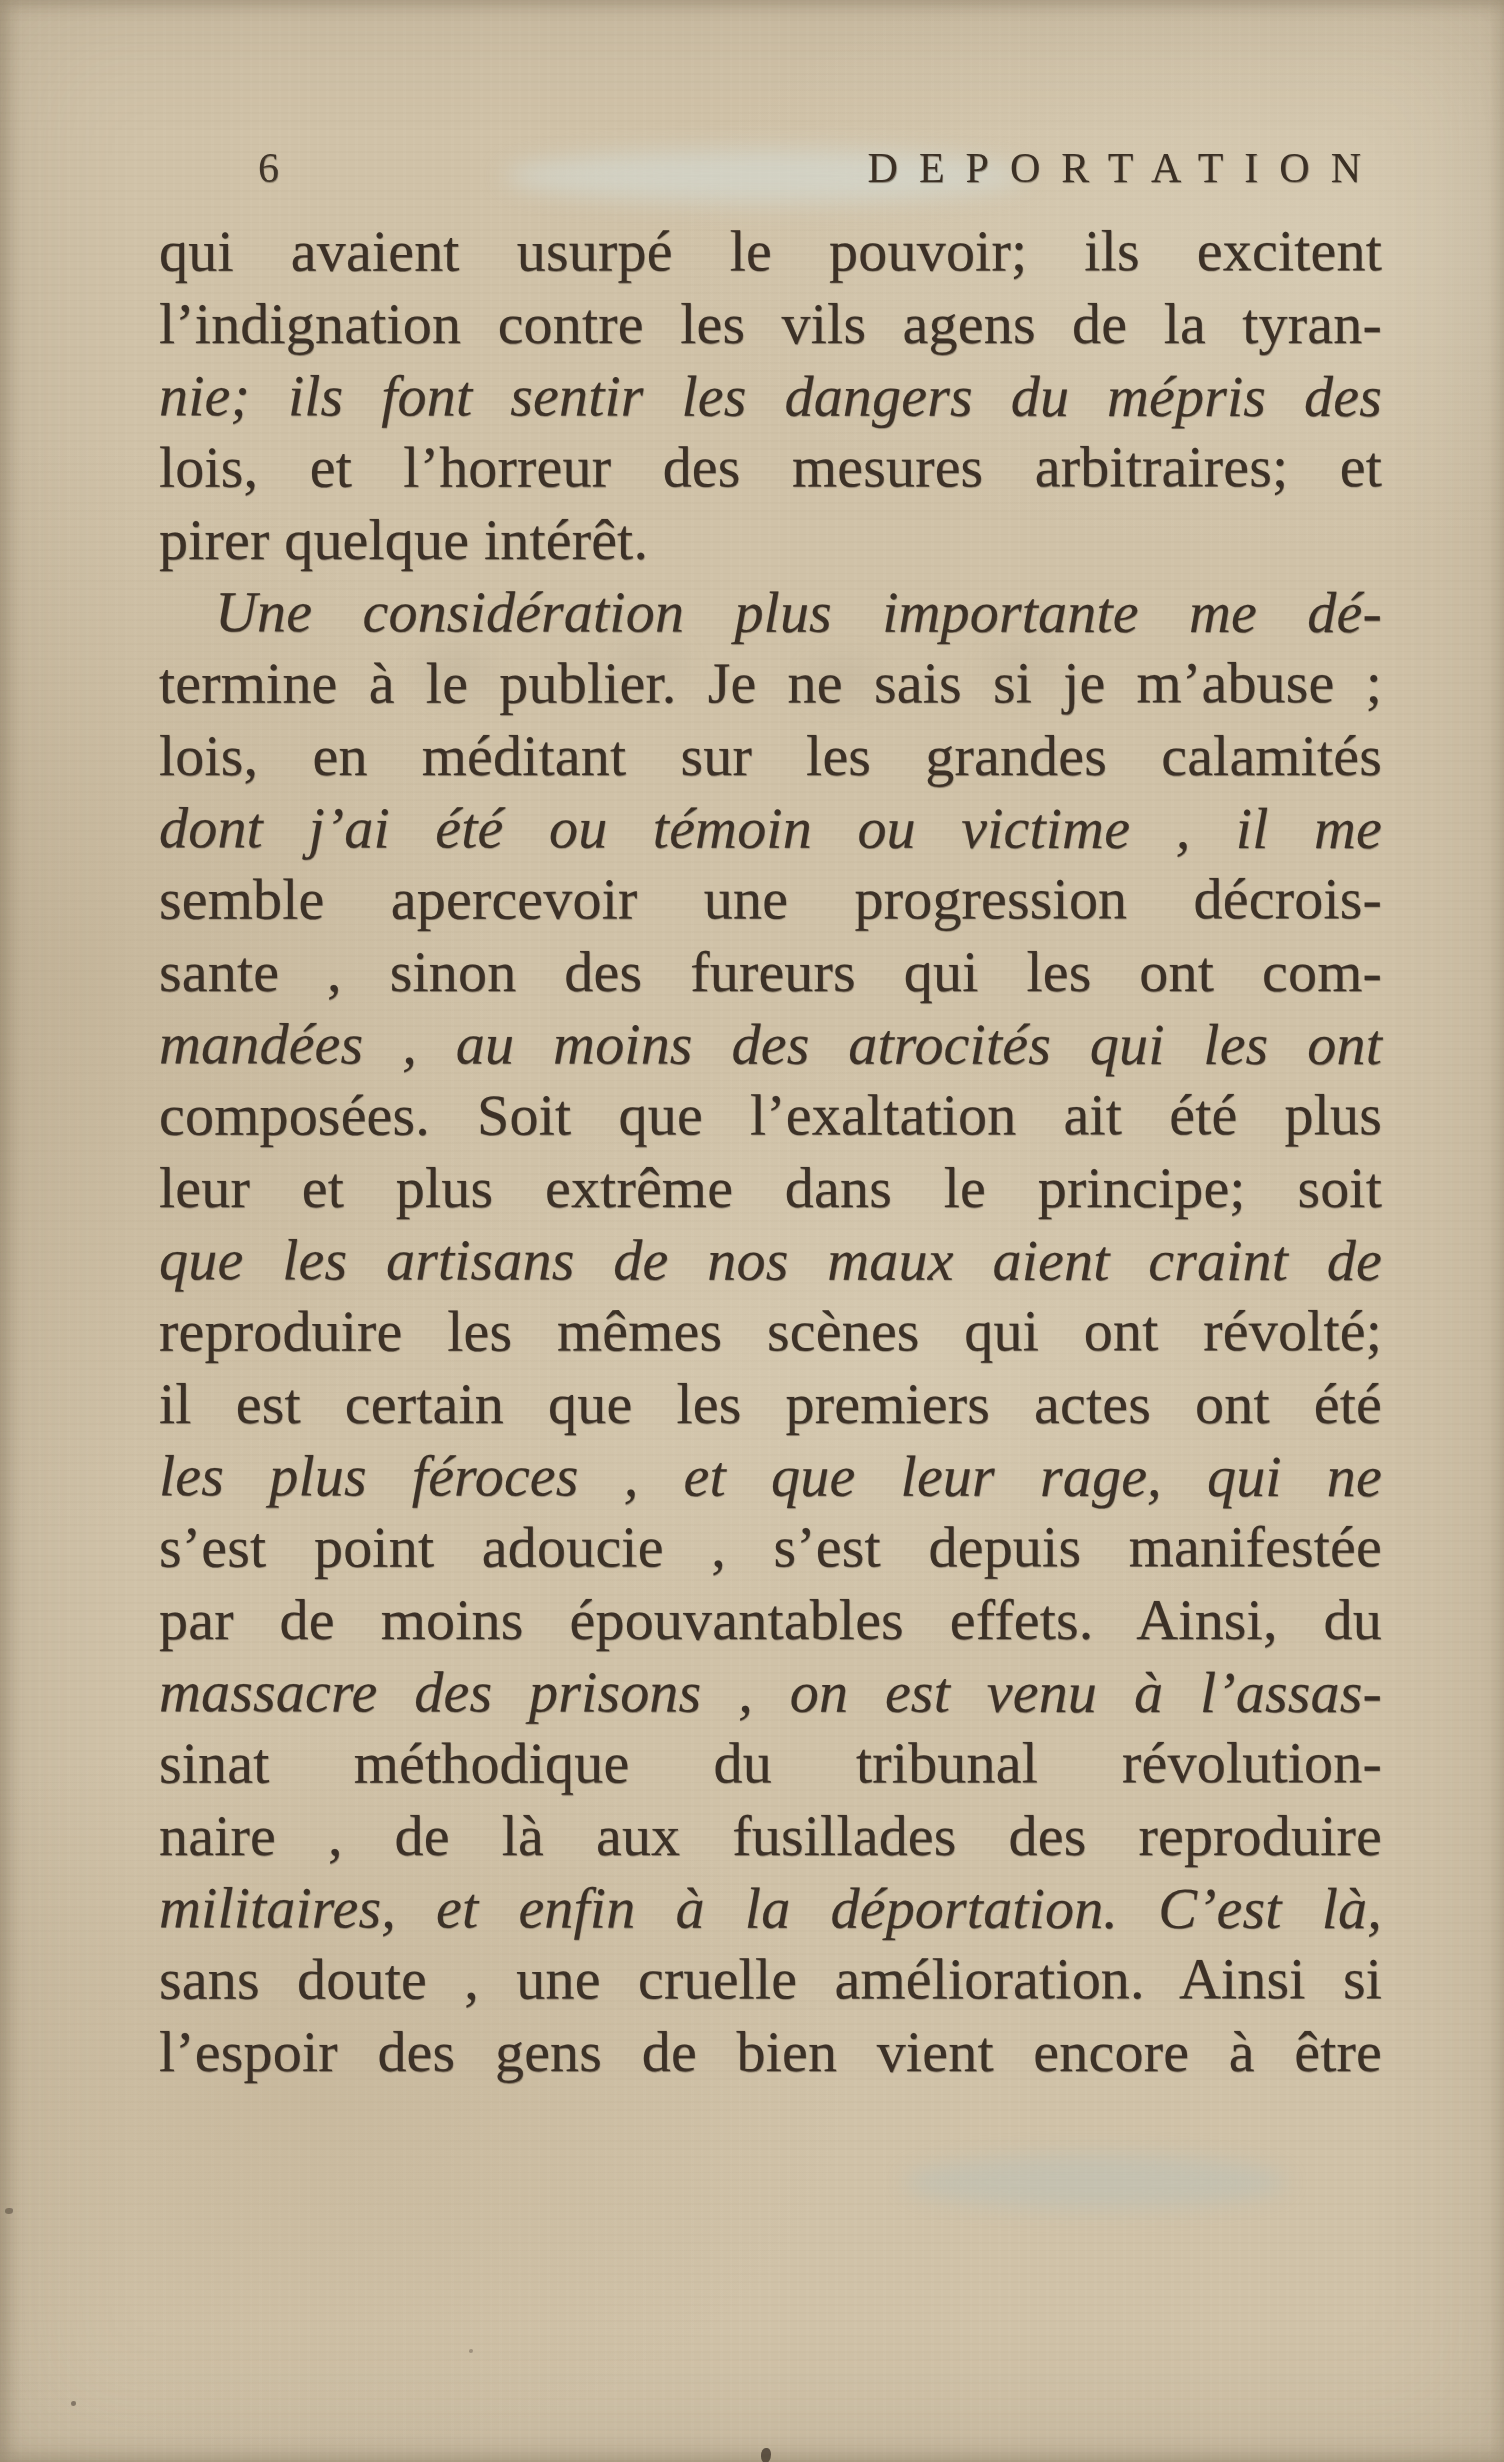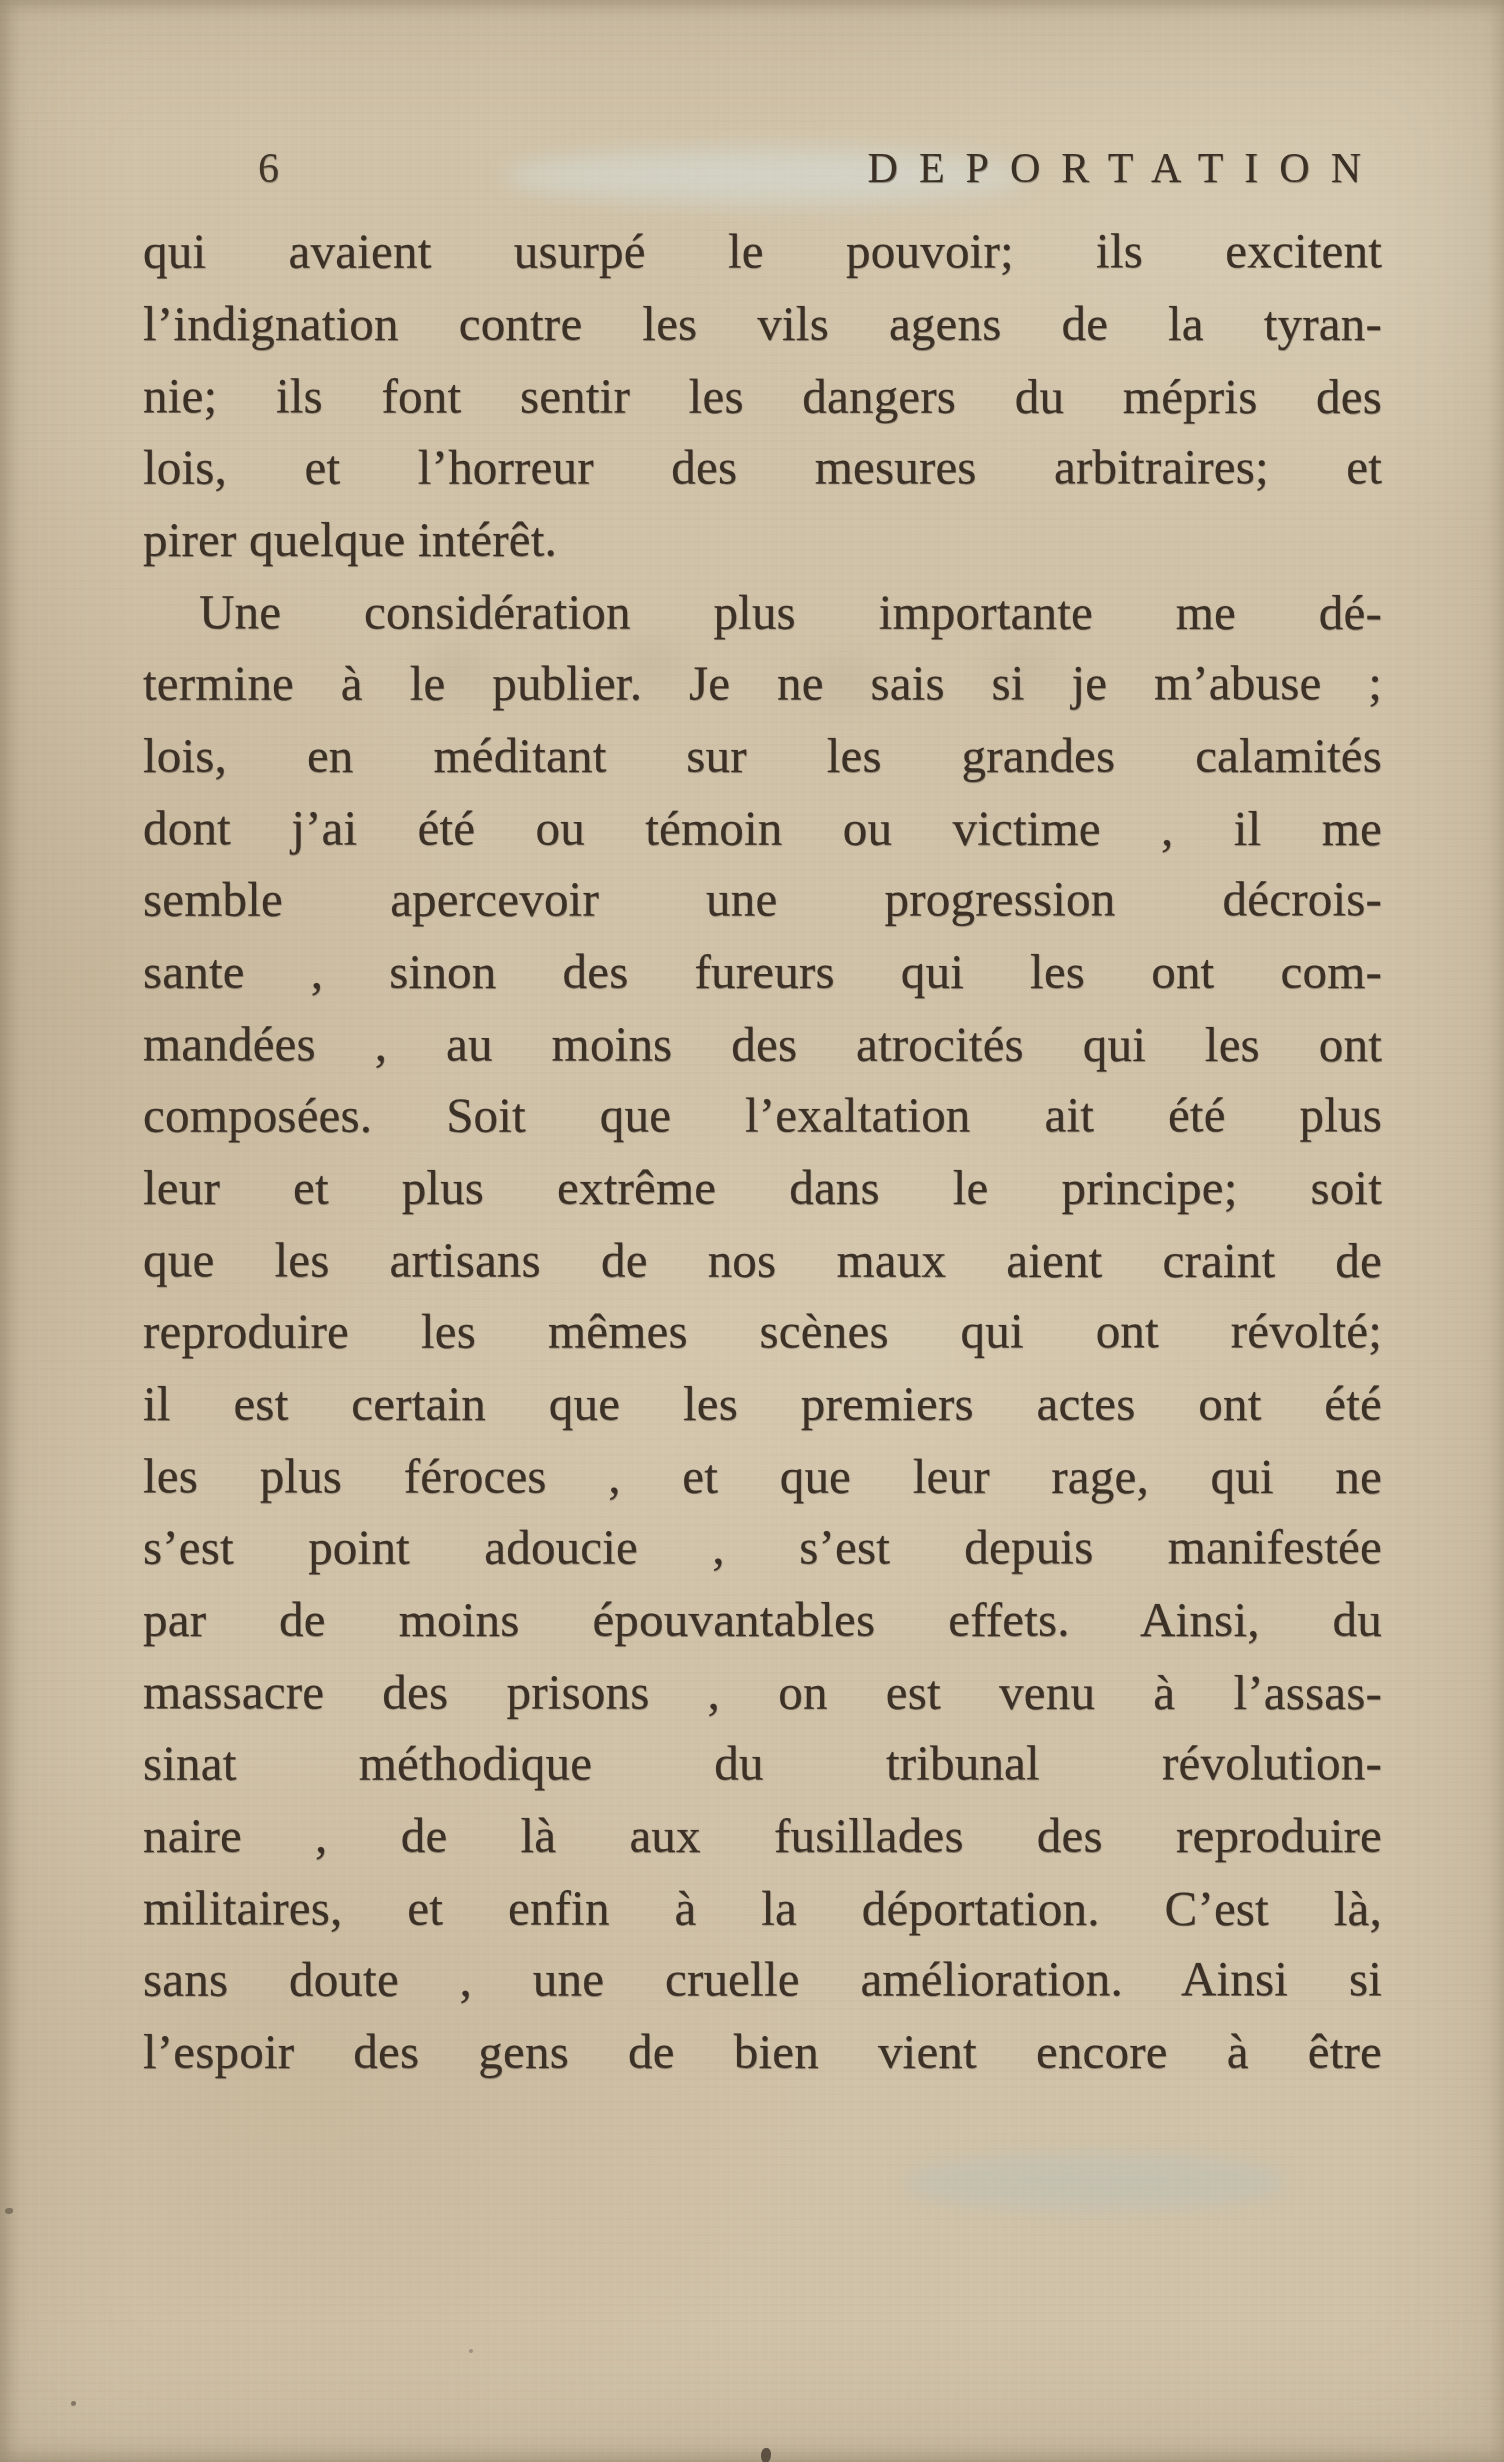--- a/index.html
+++ b/index.html
@@ -74,41 +74,42 @@
   .pagebody {
     position: absolute;
     left: 143px;
     top: 216px;
     width: 1239px;
   }
 
   .line {
     height: 72px;
     line-height: 72px;
-    font-size: 49px;
+    font-size: 58px;
     text-align: justify;
     text-align-last: justify;
     text-justify: inter-word;
     letter-spacing: 0.2px;
     color: #3c3127;
     text-shadow: 0.5px 0.8px 0.9px rgba(58,47,36,0.48);
+    margin-left: 16px;
     -webkit-text-stroke: 0.3px rgba(58,47,36,0.35);
   }
 
   .line.short {
     text-align: center;
     text-align-last: left;
   }
 
   .line.indent {
     text-indent: 56px;
   }
 
   
-  .line:nth-child(3n)   { transform: translateY(0.7px) rotate(0.04deg); }
+  .line:nth-child(3n)   { transform: translateY(0.7px) rotate(0.04deg); font-style: italic; }
   .line:nth-child(3n+1) { transform: translateY(-0.5px) rotate(-0.03deg); }
 
   .smudge {
     position: absolute;
     pointer-events: none;
     border-radius: 50%;
   }
 
   .smudge-title {
     left: 504px;

